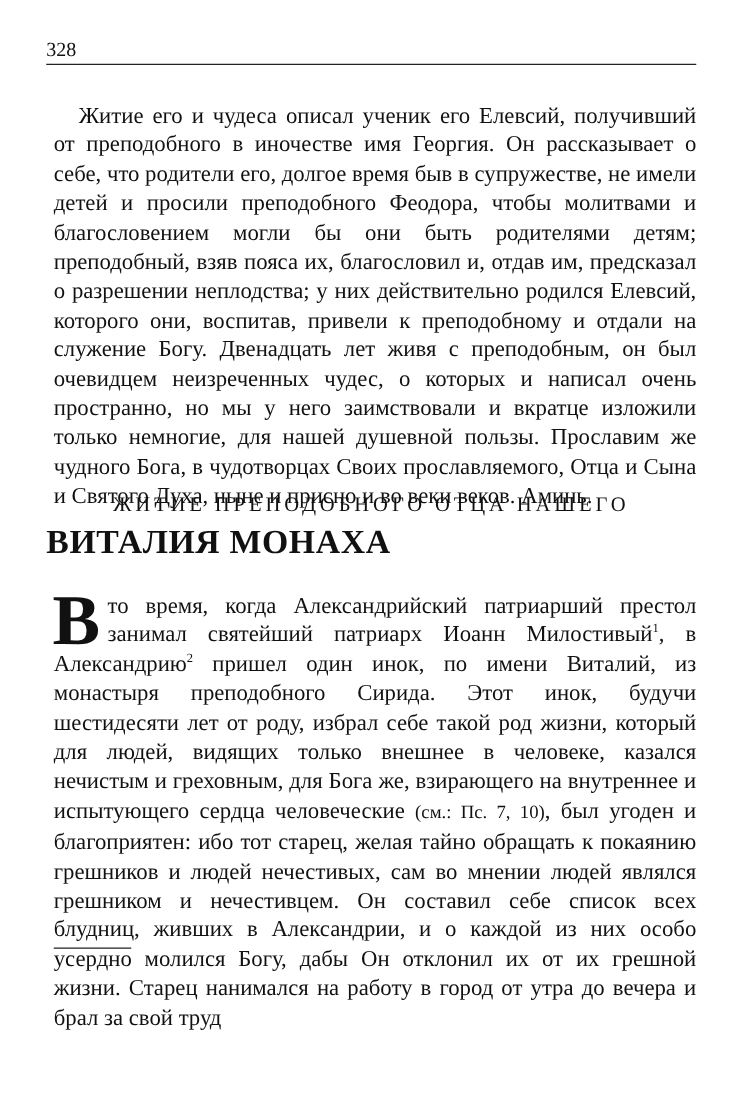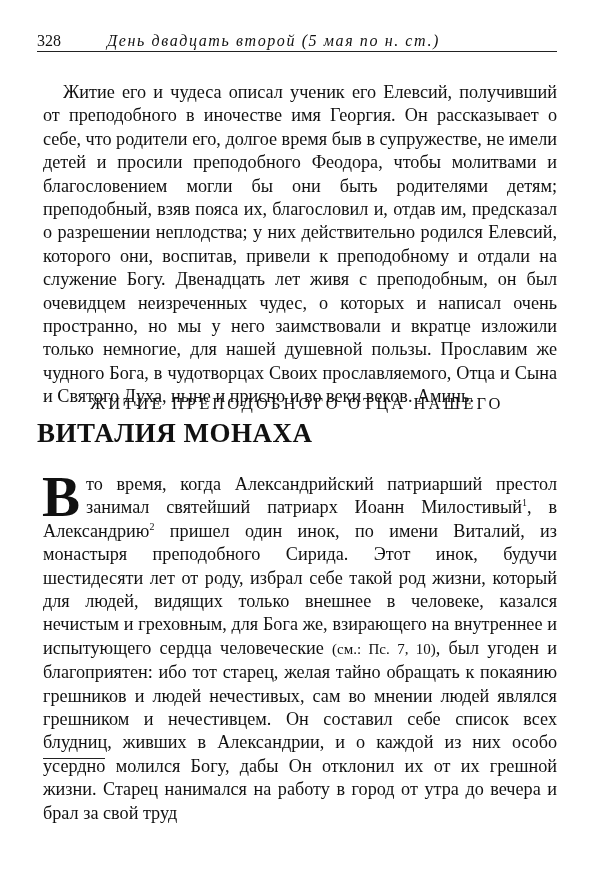--- a/index.html
+++ b/index.html
@@ -28,21 +28,20 @@
   .footnotes { position:absolute; top:766px; left:6px; width:514px; font-size:14.6px; line-height:17.8px; text-align:justify; }
   .footnotes p { margin:0; text-indent:20px; }
   .footnotes i { font-style:italic; }
 </style>
 </head>
 <body>
 
 <div class="page">
   <div class="runhead">
     <span class="num">328</span>
-    <span class="title">День двадцать второй (5 мая по н. ст.)</span>
   </div>
   <div class="rule"></div>
 
   <div class="para p1">
     <p>Житие его и чудеса описал ученик его Елевсий, получивший от преподобного в иночестве имя Георгия. Он рассказывает о себе, что родители его, долгое время быв в супружестве, не имели детей и просили преподобного Феодора, чтобы молитвами и благословением могли бы они быть родителями детям; преподобный, взяв пояса их, благословил и, отдав им, предсказал о разрешении неплодства; у них действительно родился Елевсий, которого они, воспитав, привели к преподобному и отдали на служение Богу. Двенадцать лет живя с преподобным, он был очевидцем неизреченных чудес, о которых и написал очень пространно, но мы у него заимствовали и вкратце изложили только немногие, для нашей душевной пользы. Прославим же чудного Бога, в чудотворцах Своих прославляемого, Отца и Сына и Святого Духа, ныне и присно и во веки веков. Аминь.</p>
   </div>
 
   <div class="heading-small">ЖИТИЕ ПРЕПОДОБНОГО ОТЦА НАШЕГО</div>
   <div class="heading-big">ВИТАЛИЯ МОНАХА</div>
 

